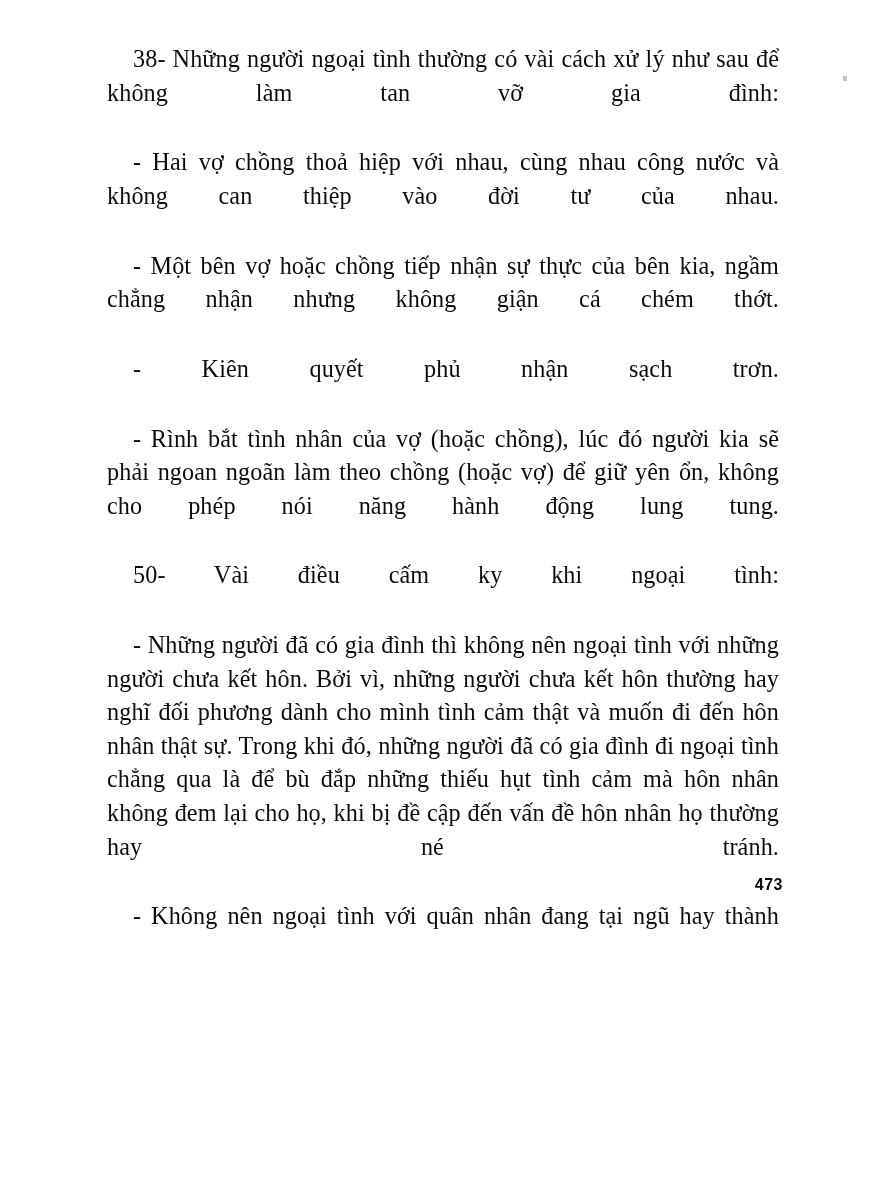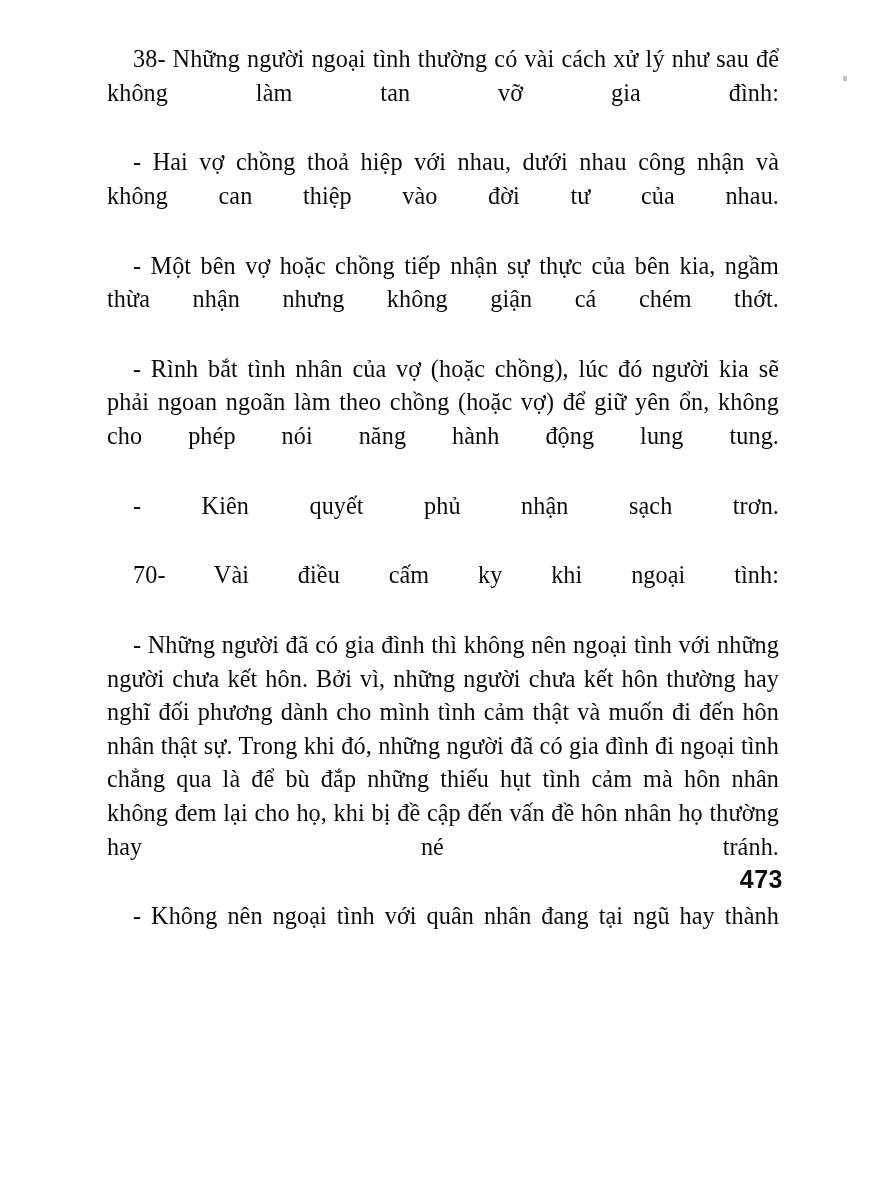--- a/index.html
+++ b/index.html
@@ -49,21 +49,21 @@
   .para::after {
     content: "";
     display: inline-block;
     width: 100%;
   }
 
   .page-number {
     position: absolute;
     right: 101px;
     bottom: 38px;
-    font-size: 25px;
+    font-size: 16px;
     font-weight: bold;
     font-family: "Liberation Sans", "DejaVu Sans", sans-serif;
     letter-spacing: 0.5px;
     color: #0c0c0c;
   }
 
   
   .scan-speck {
     position: absolute;
     left: 843px;
@@ -78,32 +78,32 @@
 <body>
 
 <div class="page">
 
   <div class="scan-speck"></div>
 
   <div class="text-column">
 
     <p class="para">38- Những người ngoại tình thường có vài cách xử lý như sau để không làm tan vỡ gia đình:</p>
 
-    <p class="para">- Hai vợ chồng thoả hiệp với nhau, dưới nhau công nhận và không can thiệp vào đời tư của nhau.</p>
+    <p class="para">- Hai vợ chồng thoả hiệp với nhau, cùng nhau công nước và không can thiệp vào đời tư của nhau.</p>
 
-    <p class="para">- Một bên vợ hoặc chồng tiếp nhận sự thực của bên kia, ngầm thừa nhận nhưng không giận cá chém thớt.</p>
+    <p class="para">- Một bên vợ hoặc chồng tiếp nhận sự thực của bên kia, ngầm chẳng nhận nhưng không giận cá chém thớt.</p>
 
 
 
 
+    <p class="para">- Kiên quyết phủ nhận sạch trơn.</p>
+
     <p class="para">- Rình bắt tình nhân của vợ (hoặc chồng), lúc đó người kia sẽ phải ngoan ngoãn làm theo chồng (hoặc vợ) để giữ yên ổn, không cho phép nói năng hành động lung tung.</p>
 
-    <p class="para">- Kiên quyết phủ nhận sạch trơn.</p>
-
-    <p class="para">70- Vài điều cấm ky khi ngoại tình:</p>
+    <p class="para">50- Vài điều cấm ky khi ngoại tình:</p>
 
     <p class="para">- Những người đã có gia đình thì không nên ngoại tình với những người chưa kết hôn. Bởi vì, những người chưa kết hôn thường hay nghĩ đối phương dành cho mình tình cảm thật và muốn đi đến hôn nhân thật sự. Trong khi đó, những người đã có gia đình đi ngoại tình chẳng qua là để bù đắp những thiếu hụt tình cảm mà hôn nhân không đem lại cho họ, khi bị đề cập đến vấn đề hôn nhân họ thường hay né tránh.</p>
 
     <p class="para">- Không nên ngoại tình với quân nhân đang tại ngũ hay thành viên gia đình của các nhân viên ngoại giao người nước ngoài.</p>
 
   </div>
 
   <div class="page-number">473</div>
 
 </div>

